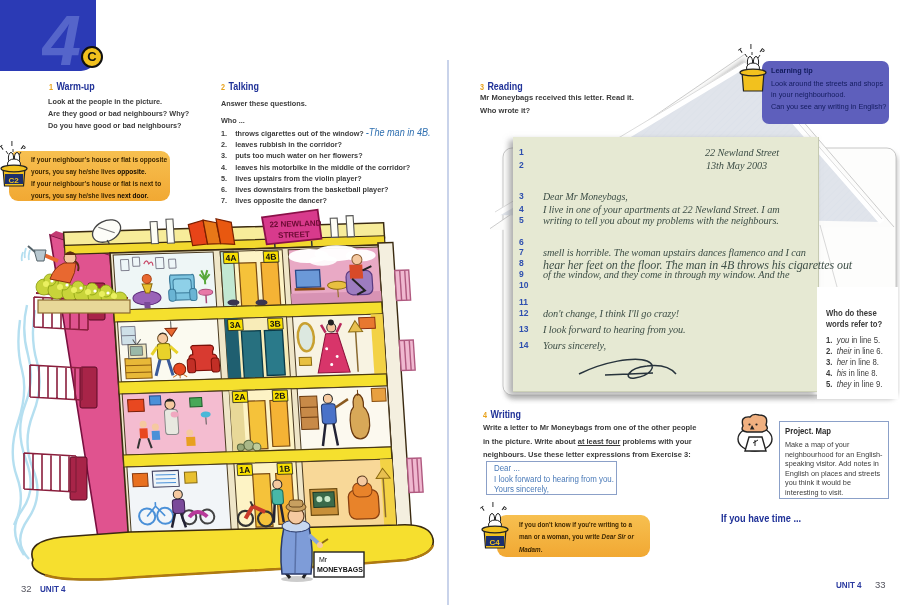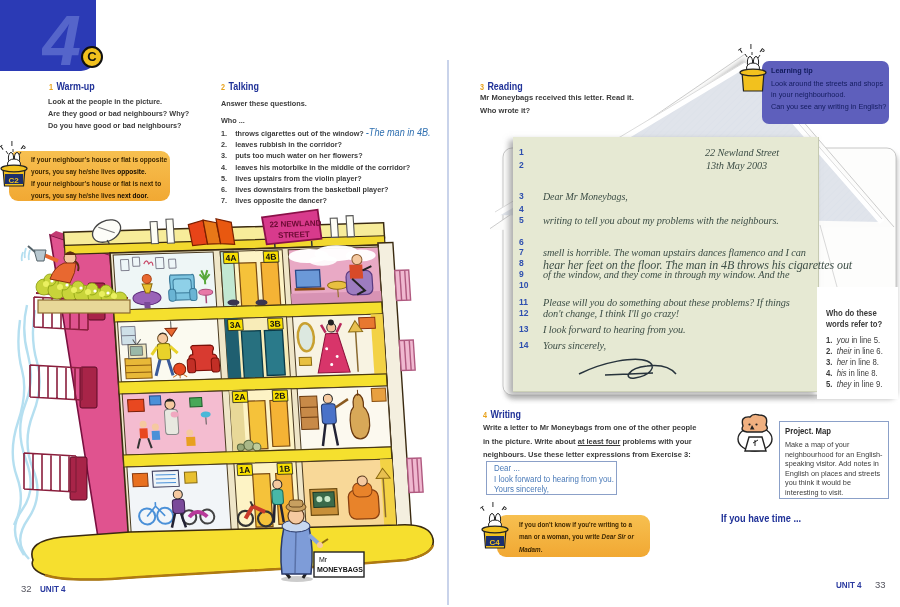--- a/index.html
+++ b/index.html
@@ -432,25 +432,25 @@
     <div style="position:absolute; left:519px; top:258px; font-size:8.5px; font-weight:bold; color:#2e4faf;">8</div>
     <div style="position:absolute; left:519px; top:269px; font-size:8.5px; font-weight:bold; color:#2e4faf;">9</div>
     <div style="position:absolute; left:519px; top:280px; font-size:8.5px; font-weight:bold; color:#2e4faf;">10</div>
     <div style="position:absolute; left:519px; top:297px; font-size:8.5px; font-weight:bold; color:#2e4faf;">11</div>
     <div style="position:absolute; left:519px; top:308px; font-size:8.5px; font-weight:bold; color:#2e4faf;">12</div>
     <div style="position:absolute; left:519px; top:324px; font-size:8.5px; font-weight:bold; color:#2e4faf;">13</div>
     <div style="position:absolute; left:519px; top:340px; font-size:8.5px; font-weight:bold; color:#2e4faf;">14</div>
 <div style="position:absolute; left:705px; top:147px; font-family:'Liberation Serif',serif; font-style:italic; color:#3e4f47; font-size:10.3px; letter-spacing:-0.1px; white-space:nowrap;">22 Newland Street</div>
     <div style="position:absolute; left:706px; top:160px; font-family:'Liberation Serif',serif; font-style:italic; color:#3e4f47; font-size:10.3px; letter-spacing:-0.1px; white-space:nowrap;">13th May 2003</div>
     <div style="position:absolute; left:543px; top:191px; font-family:'Liberation Serif',serif; font-style:italic; color:#3e4f47; font-size:10px; letter-spacing:-0.1px; white-space:nowrap;">Dear Mr Moneybags,</div>
+    <div style="position:absolute; left:543px; top:204px; font-family:'Liberation Serif',serif; font-style:italic; color:#3e4f47; font-size:10.3px; letter-spacing:-0.1px; white-space:nowrap;">I live in one of your apartments at 22 Newland Street. I am</div>
     <div style="position:absolute; left:543px; top:215px; font-family:'Liberation Serif',serif; font-style:italic; color:#3e4f47; font-size:10.3px; letter-spacing:-0.1px; white-space:nowrap;">writing to tell you about my problems with the neighbours.</div>
     <div style="position:absolute; left:543px; top:247px; font-family:'Liberation Serif',serif; font-style:italic; color:#3e4f47; font-size:10.3px; letter-spacing:-0.1px; white-space:nowrap;">smell is horrible. The woman upstairs dances flamenco and I can</div>
     <div style="position:absolute; left:543px; top:258px; font-family:'Liberation Serif',serif; font-style:italic; color:#3e4f47; font-size:12px; letter-spacing:-0.1px; white-space:nowrap;">hear her feet on the floor. The man in 4B throws his cigarettes out</div>
     <div style="position:absolute; left:543px; top:269px; font-family:'Liberation Serif',serif; font-style:italic; color:#3e4f47; font-size:10.3px; letter-spacing:-0.1px; white-space:nowrap;">of the window, and they come in through my window. And the</div>
-    <div style="position:absolute; left:543px; top:297px; font-family:'Liberation Serif',serif; font-style:italic; color:#3e4f47; font-size:10.3px; letter-spacing:-0.1px; white-space:nowrap;">Please will you do something about these problems? If things</div>
     <div style="position:absolute; left:543px; top:308px; font-family:'Liberation Serif',serif; font-style:italic; color:#3e4f47; font-size:10.3px; letter-spacing:-0.1px; white-space:nowrap;">don't change, I think I'll go crazy!</div>
     <div style="position:absolute; left:543px; top:324px; font-family:'Liberation Serif',serif; font-style:italic; color:#3e4f47; font-size:10.3px; letter-spacing:-0.1px; white-space:nowrap;">I look forward to hearing from you.</div>
     <div style="position:absolute; left:543px; top:340px; font-family:'Liberation Serif',serif; font-style:italic; color:#3e4f47; font-size:10.3px; letter-spacing:-0.1px; white-space:nowrap;">Yours sincerely,</div>
 <svg class="abs" style="left:575px; top:348px;" width="105" height="42" viewBox="0 0 105 42">
 <path d="M4 26 C28 14 60 8 72 13 C84 18 74 28 60 30 C48 32 52 20 72 18 C88 16 96 20 101 26 M30 27 L78 25" fill="none" stroke="#27333c" stroke-width="1.5"></path>
 </svg>
 
 <div class="abs" style="left:762px; top:61px; width:127px; height:63px; background:#5e5fbc; border-radius:7px;"></div>
 <div class="abs" style="left:771px; top:66px; font-size:8px; font-weight:bold; color:#131c5e; transform:scaleX(0.91); transform-origin:0 0;">Learning tip</div>
 <div class="abs" style="left:771px; top:78px; width:135px; font-size:8px; color:#131c5e; line-height:11.3px; transform:scaleX(0.91); transform-origin:0 0;">

